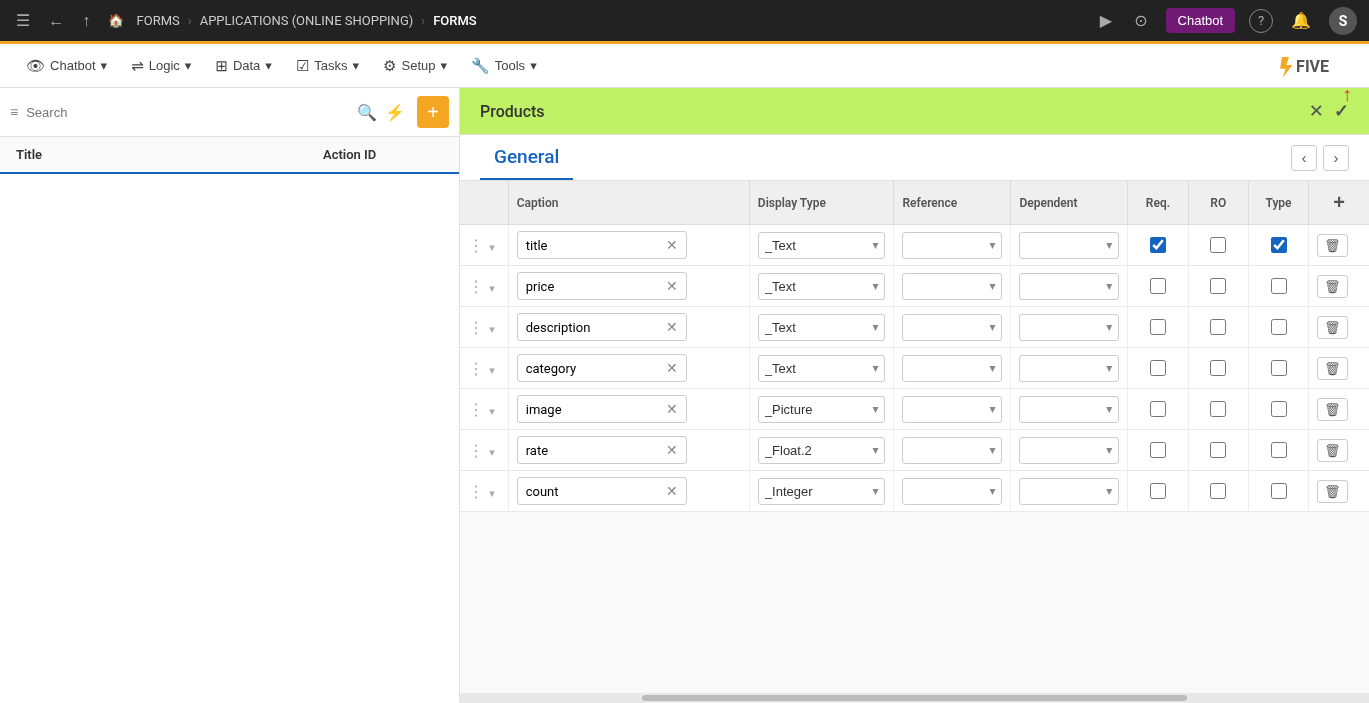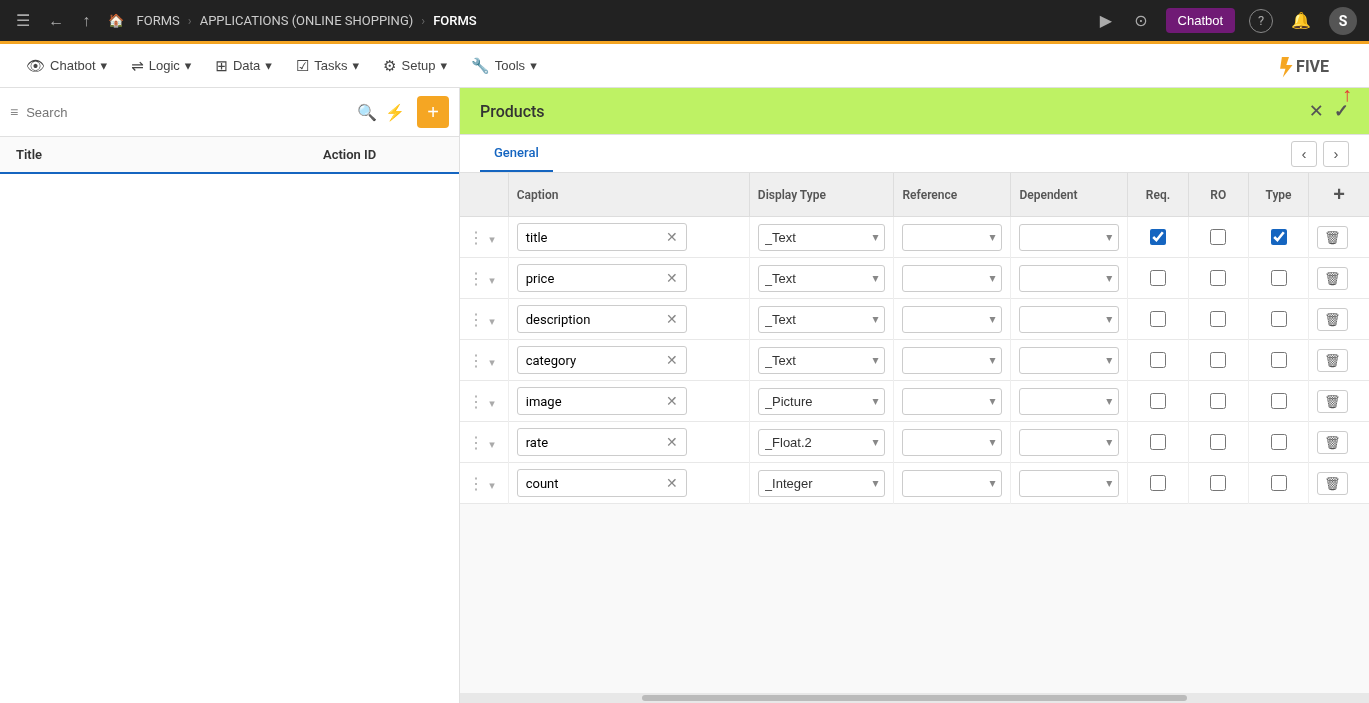--- a/index.html
+++ b/index.html
@@ -62,21 +62,21 @@
 
     
     .right-panel { flex: 1; background: #f9f9f9; display: flex; flex-direction: column; }
     .panel-header { display: flex; align-items: center; padding: 12px 20px; background: #bef264; border-bottom: 1px solid #e0e0e0; }
     .panel-title { font-size: 16px; font-weight: 500; color: #333; flex: 1; }
     .panel-actions { display: flex; gap: 10px; align-items: center; }
     .panel-icon-btn { background: none; border: none; cursor: pointer; color: #555; font-size: 18px; }
 
     
     .tabs-bar { background: #fff; border-bottom: 1px solid #e0e0e0; padding: 0 20px; display: flex; align-items: center; justify-content: space-between; }
-    .tab-item { padding: 10px 14px; cursor: pointer; font-size: 13px; color: #666; border-bottom: 2px solid transparent; }
+    .tab-item { padding: 10px 14px; cursor: pointer; font-size: 19px; color: #666; border-bottom: 2px solid transparent; }
     .tab-item.active { color: #1565c0; border-bottom: 2px solid #1565c0; font-weight: 500; }
     .tab-nav { display: flex; gap: 6px; }
     .tab-nav button { background: none; border: 1px solid #ccc; border-radius: 3px; width: 26px; height: 26px; cursor: pointer; font-size: 15px; color: #555; display: flex; align-items: center; justify-content: center; }
 
     
     .grid-container { flex: 1; overflow-y: auto; overflow-x: auto; padding: 0; }
     .grid-table { width: 100%; min-width: 820px; border-collapse: collapse; }
     .grid-table thead th {
       background: #efefef;
       padding: 10px 8px;

